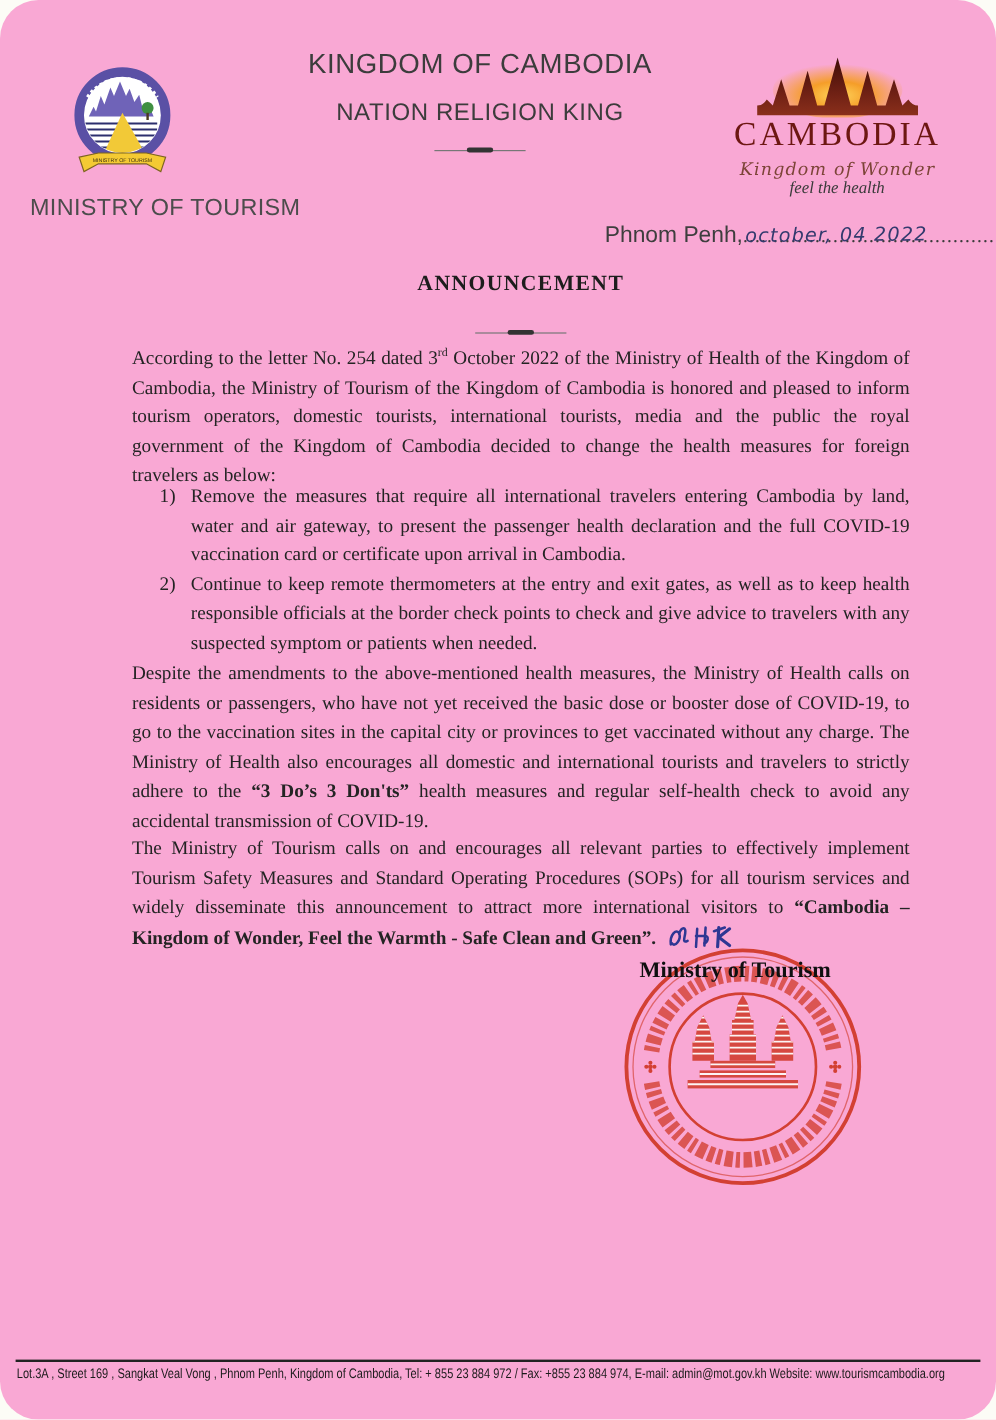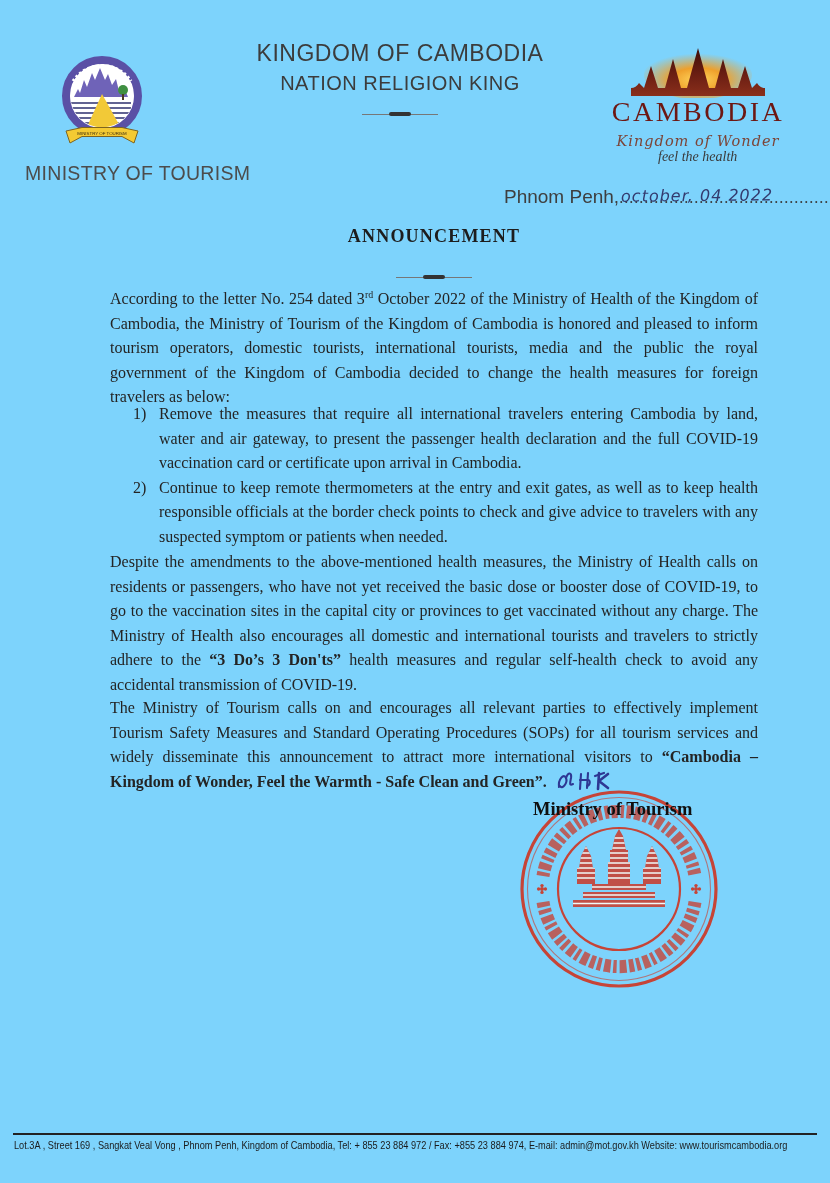--- a/index.html
+++ b/index.html
@@ -1,22 +1,22 @@
 <!DOCTYPE html>
 <html><head>
 <meta charset="utf-8">
 <style>
   html,body{margin:0;padding:0;background:#fcfcf6;}
-  .page{position:relative;width:830px;height:1183px;background:#7dd3fc;margin:0 auto;
-        font-family:"Liberation Serif",serif;overflow:hidden;}
+  .page{position:relative;width:830px;height:1183px;background:#f9a8d4;margin:0 auto;
+        font-family:"Liberation Serif",serif;overflow:hidden;border-radius:32px;}
 
   
   .hdr{position:absolute;left:0;top:40px;width:800px;text-align:center;}
   .kingdom{font-family:"Liberation Sans",sans-serif;font-size:23px;color:#3c3c3c;letter-spacing:.5px;}
-  .motto{font-family:"Liberation Sans",sans-serif;font-size:20px;color:#3c3c3c;margin-top:5px;letter-spacing:.5px;}
+  .motto{font-family:"Liberation Sans",sans-serif;font-size:20px;color:#3c3c3c;margin-top:16px;letter-spacing:.5px;}
   .divider{display:inline-block;width:76px;height:6px;position:relative;}
   .divider::before{content:"";position:absolute;left:0;right:0;top:2.5px;height:1px;background:#777;}
   .divider::after{content:"";position:absolute;left:27px;width:22px;top:1px;height:3.5px;background:#333;border-radius:2px;}
   .hdr .divider{margin-top:16px;}
 
   .seal{position:absolute;left:60px;top:50px;}
 
   .brand{position:absolute;left:600px;top:44px;width:196px;text-align:center;}
   .brand-name{font-size:28px;font-weight:normal;color:#6d1712;letter-spacing:2.5px;margin-top:-6px;
               font-family:"Liberation Serif",serif;}

